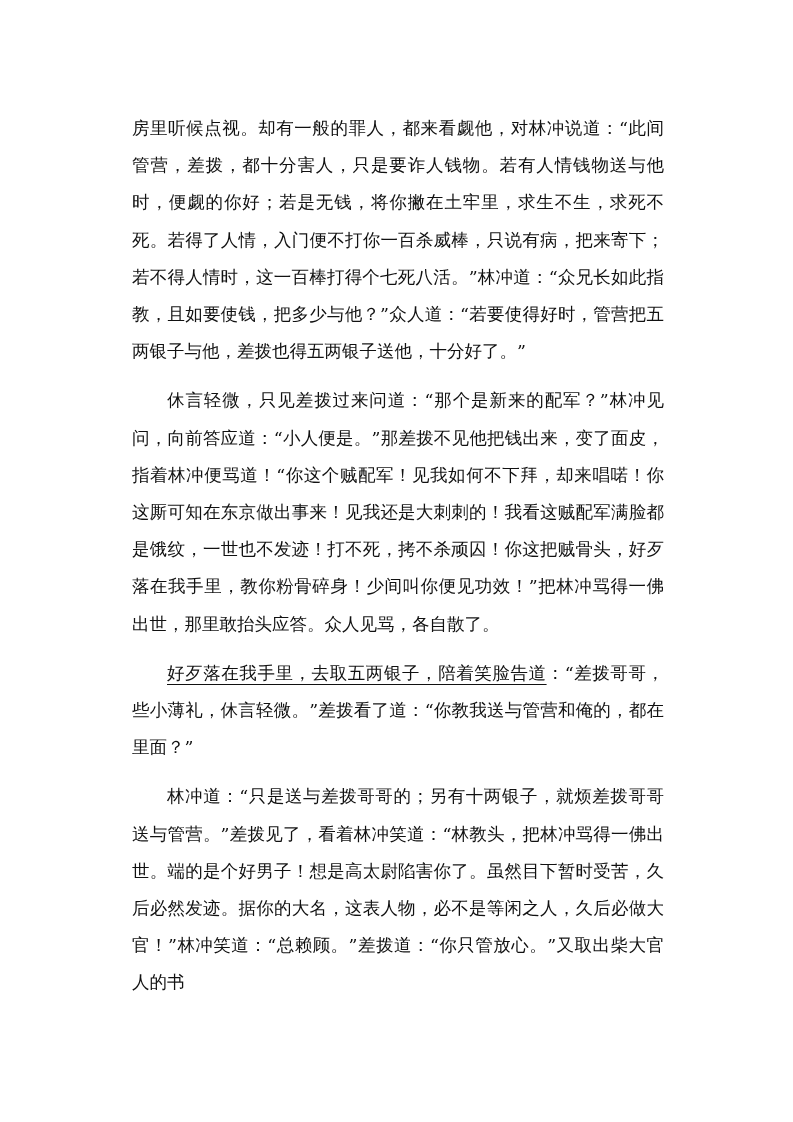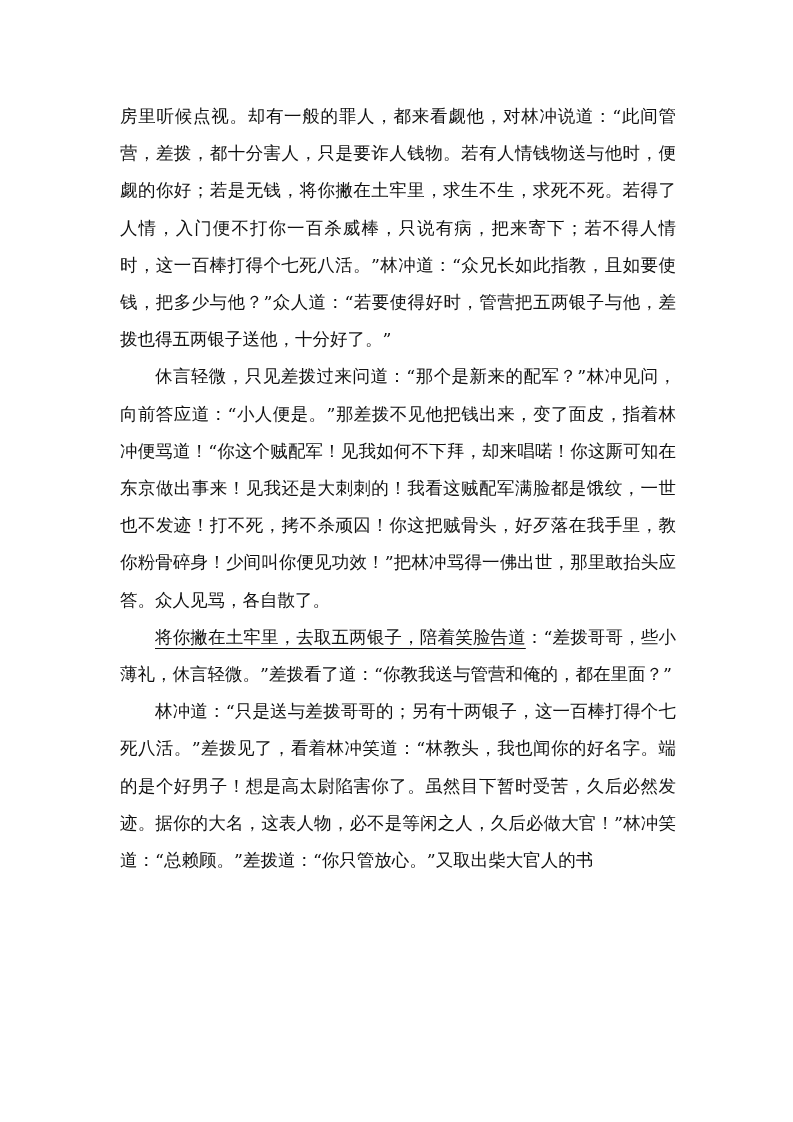--- a/index.html
+++ b/index.html
@@ -9,31 +9,31 @@
   }
   .content {
     position: absolute; left: 120px; top: 98px; width: 556px;
     font-family: "DejaVu Serif", "Liberation Serif", serif;
     font-size: 17.5px;
     line-height: 37.2px;
     color: #111;
     text-align: justify;
     text-justify: inter-character;
   }
-  .para { margin: 0; padding: 0; }
+  .para { margin: 12px; padding: 0; }
   .indent { text-indent: 2em; }
   .underline {
     text-decoration: underline;
     text-decoration-thickness: 1px;
     text-underline-offset: 5px;
   }
 </style>
 </head>
 <body>
 
 <div class="page">
   <div class="content">
     <p class="para">房里听候点视。却有一般的罪人，都来看觑他，对林冲说道：“此间管营，差拨，都十分害人，只是要诈人钱物。若有人情钱物送与他时，便觑的你好；若是无钱，将你撇在土牢里，求生不生，求死不死。若得了人情，入门便不打你一百杀威棒，只说有病，把来寄下；若不得人情时，这一百棒打得个七死八活。”林冲道：“众兄长如此指教，且如要使钱，把多少与他？”众人道：“若要使得好时，管营把五两银子与他，差拨也得五两银子送他，十分好了。”</p>
     <p class="para indent">休言轻微，只见差拨过来问道：“那个是新来的配军？”林冲见问，向前答应道：“小人便是。”那差拨不见他把钱出来，变了面皮，指着林冲便骂道！“你这个贼配军！见我如何不下拜，却来唱喏！你这厮可知在东京做出事来！见我还是大刺刺的！我看这贼配军满脸都是饿纹，一世也不发迹！打不死，拷不杀顽囚！你这把贼骨头，好歹落在我手里，教你粉骨碎身！少间叫你便见功效！”把林冲骂得一佛出世，那里敢抬头应答。众人见骂，各自散了。</p>
-    <p class="para indent"><span class="underline">将你撇在土牢里，去取五两银子，陪着笑脸告道</span><span>：“差拨哥哥，些小薄礼，休言轻微。”差拨看了道：“你教我送与管营和俺的，都在里面？”</span></p>
-    <p class="para indent">林冲道：“只是送与差拨哥哥的；另有十两银子，这一百棒打得个七死八活。”差拨见了，看着林冲笑道：“林教头，我也闻你的好名字。端的是个好男子！想是高太尉陷害你了。虽然目下暂时受苦，久后必然发迹。据你的大名，这表人物，必不是等闲之人，久后必做大官！”林冲笑道：“总赖顾。”差拨道：“你只管放心。”又取出柴大官人的书</p>
+    <p class="para indent"><span class="underline">好歹落在我手里，去取五两银子，陪着笑脸告道</span><span>：“差拨哥哥，些小薄礼，休言轻微。”差拨看了道：“你教我送与管营和俺的，都在里面？”</span></p>
+    <p class="para indent">林冲道：“只是送与差拨哥哥的；另有十两银子，就烦差拨哥哥送与管营。”差拨见了，看着林冲笑道：“林教头，把林冲骂得一佛出世。端的是个好男子！想是高太尉陷害你了。虽然目下暂时受苦，久后必然发迹。据你的大名，这表人物，必不是等闲之人，久后必做大官！”林冲笑道：“总赖顾。”差拨道：“你只管放心。”又取出柴大官人的书</p>
   </div>
 </div>
 
 </body></html>

